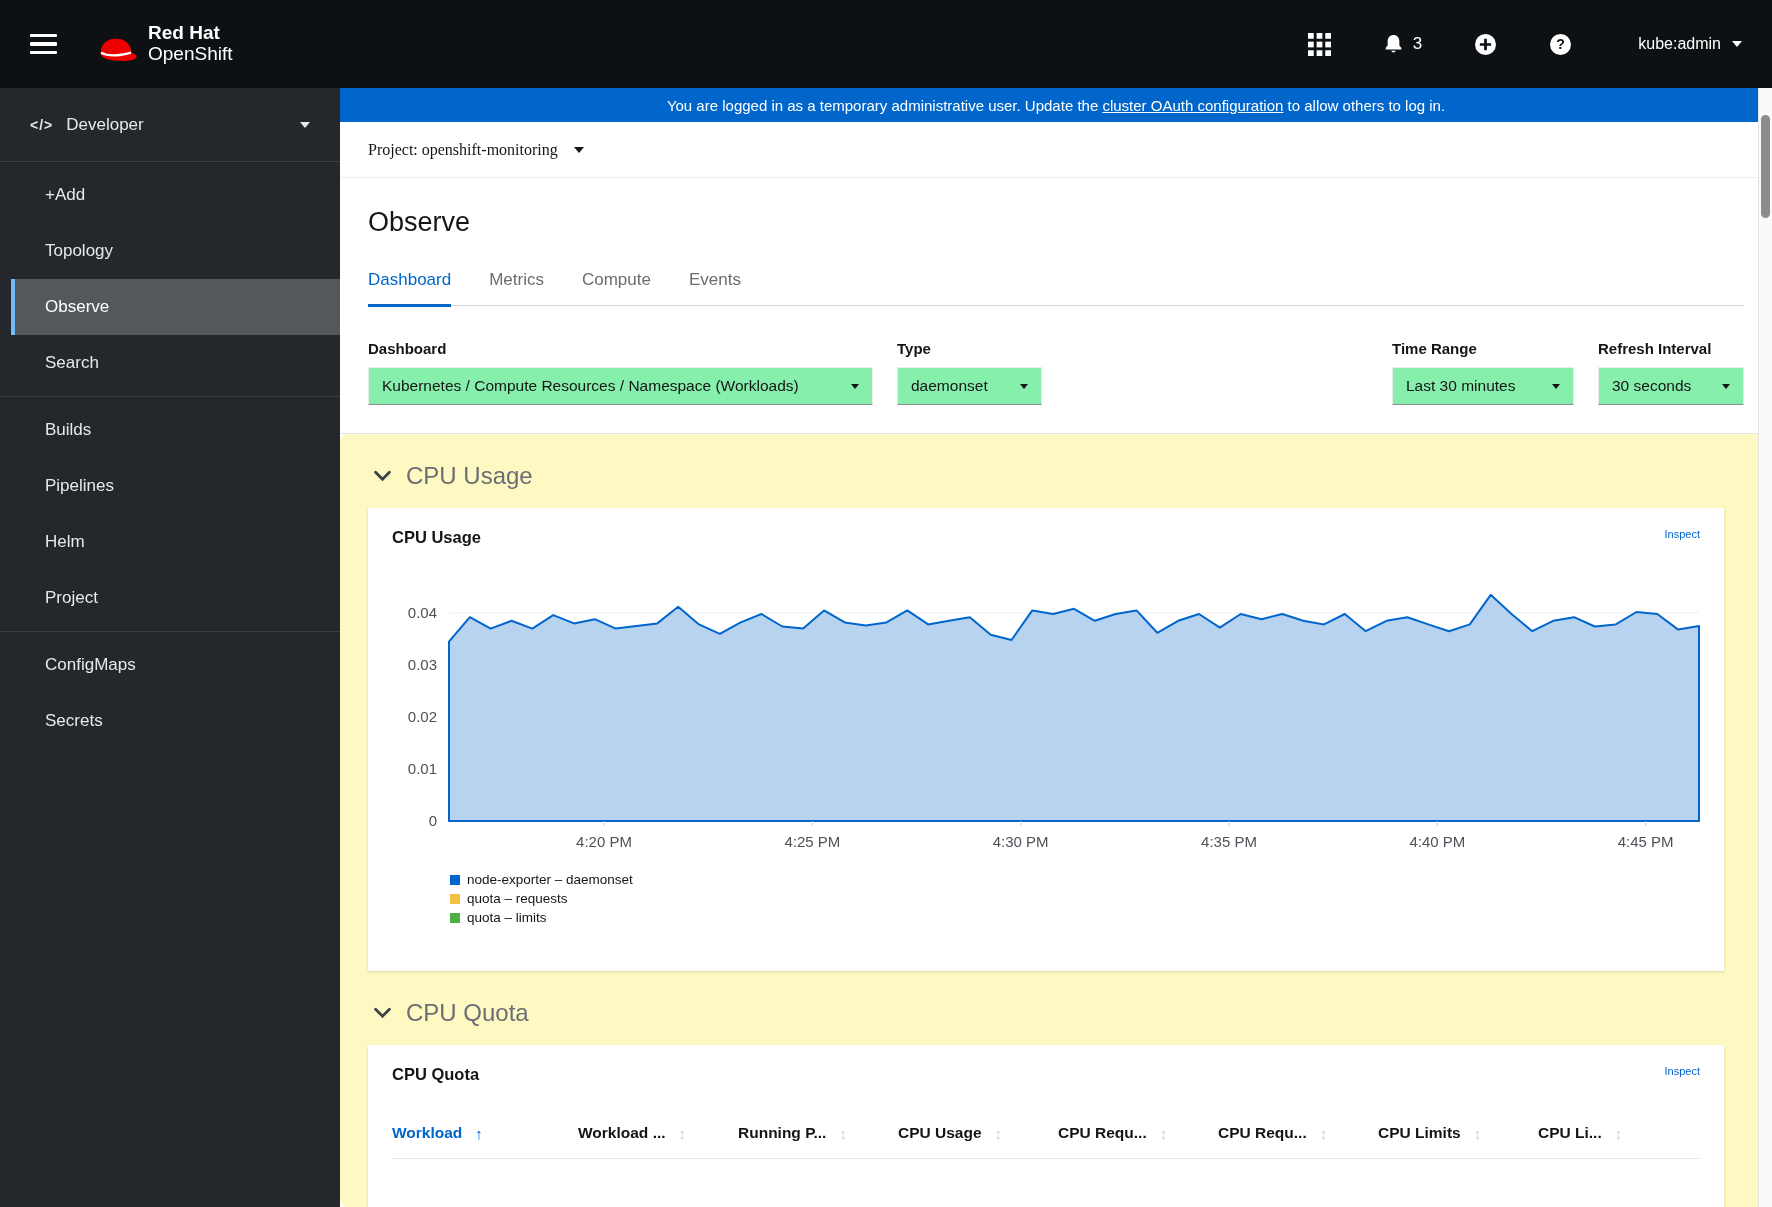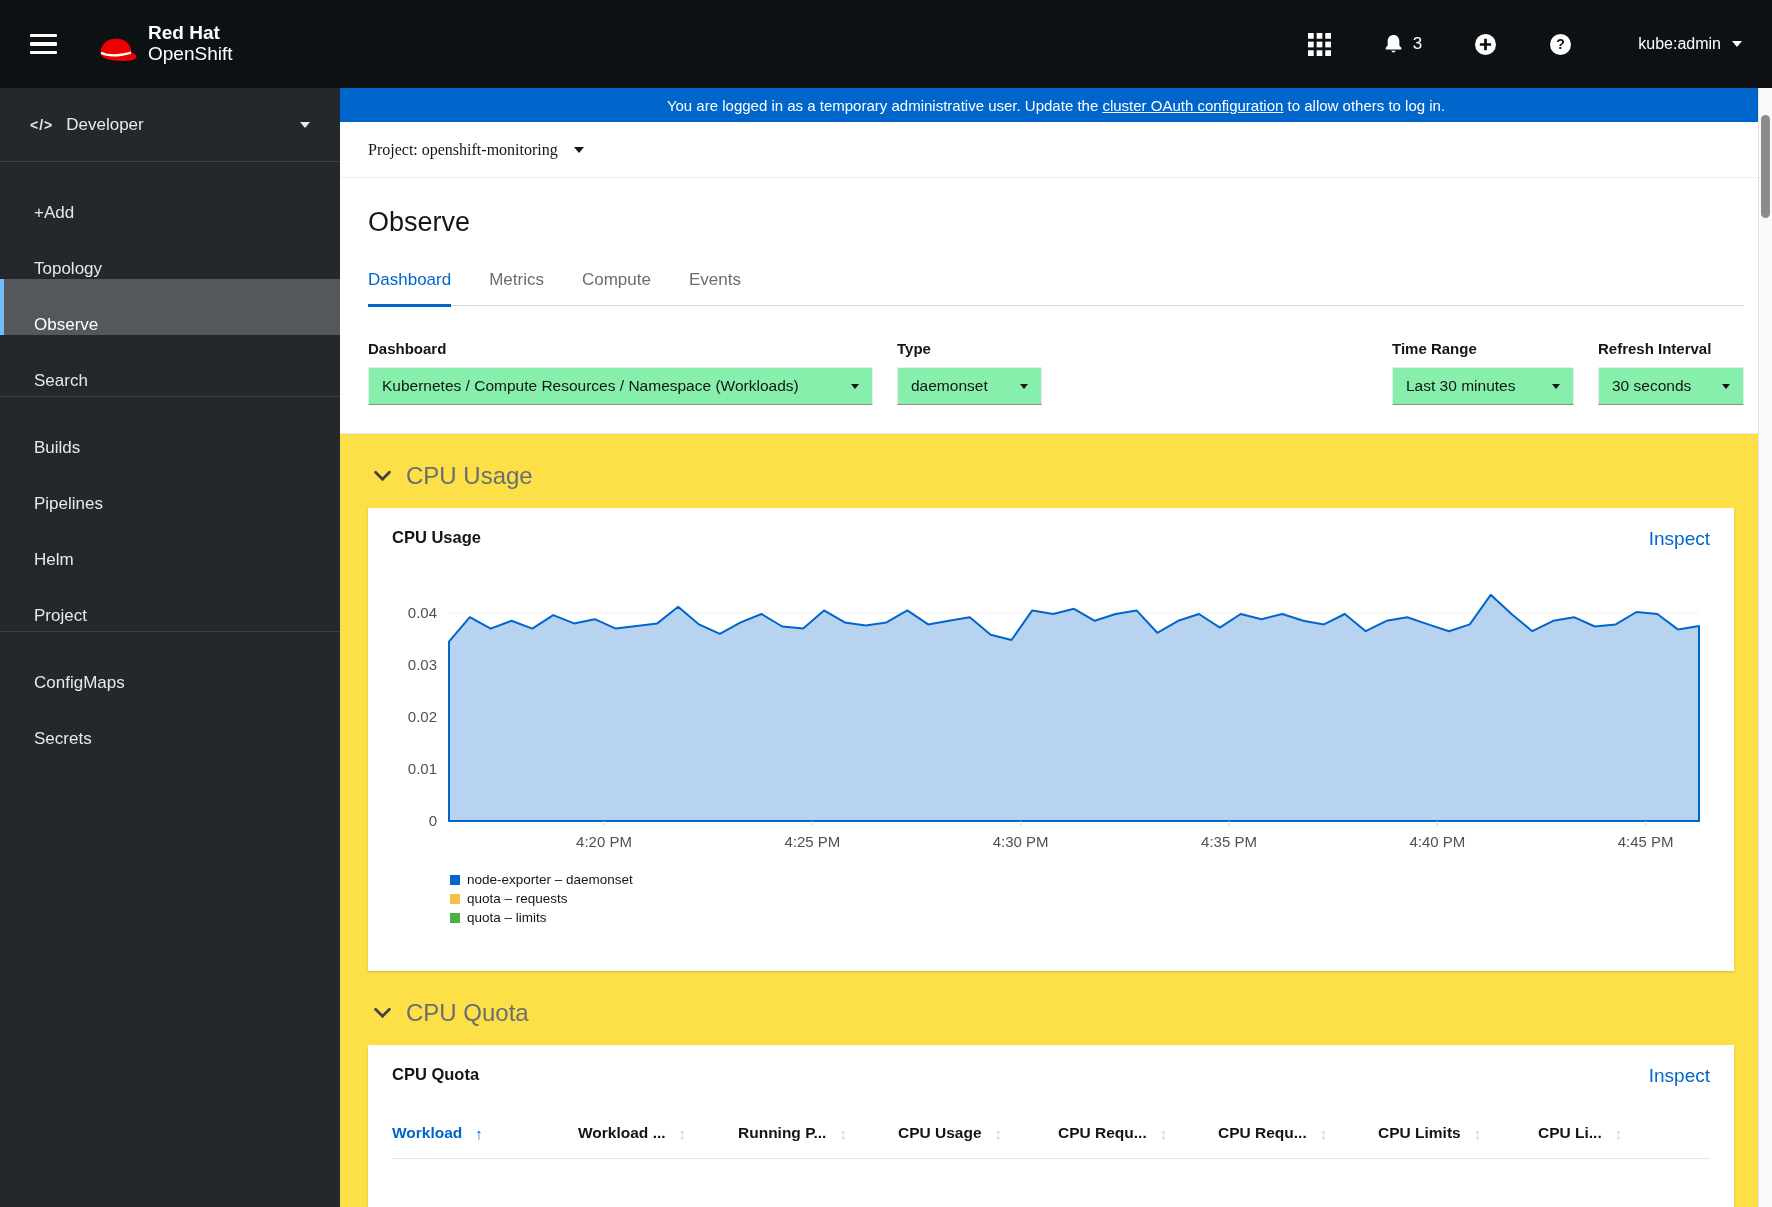--- a/index.html
+++ b/index.html
@@ -28,22 +28,22 @@
   .app-body { flex:1; display:flex; min-height:0; position:relative; }
 
   
   .sidebar { width:340px; flex:none; background:#24272b; color:#e8e8e8; }
   .perspective { height:74px; display:flex; align-items:center; gap:13px;
                  padding:0 30px; border-bottom:1px solid #3a3e42; font-size:17px; cursor:pointer; }
   .code-icon { font-weight:bold; font-size:14px; letter-spacing:1px; }
   .persp-caret { margin-left:auto; }
   .nav-group { padding:5px 0; border-bottom:1px solid #3a3e42; }
   .nav-group:last-child { border-bottom:none; }
-  .nav-item { height:56px; display:flex; align-items:flex-end; padding-left:30px; font-size:17px;
-              border-left:4px solid transparent; cursor:pointer; }
+  .nav-item { height:56px; display:flex; align-items:center; padding-left:30px; font-size:17px;
+              border-left:4px solid transparent; cursor:pointer;margin-left:11px; }
   .nav-item.active { background:#54575c; border-left-color:#73bcf7; color:#fff; }
 
   
   .content { flex:1; display:flex; flex-direction:column; min-width:0; }
   .banner { height:34px; flex:none; background:#0066cc; color:#fff; font-size:15px;
             display:flex; align-items:center; justify-content:center; white-space:pre; }
   .banner-link { text-decoration:underline; cursor:pointer; }
   .project-bar { height:56px; flex:none; background:#fff; display:flex; align-items:center; gap:16px;
                  padding:0 28px; font-size:16px; border-bottom:1px solid #ededed; cursor:pointer;font-family:Liberation Serif, serif; }
   .project-bar .caret { color:#151515; }
@@ -57,28 +57,28 @@
   .filters { display:flex; gap:24px; margin-top:34px; align-items:flex-end; }
   .filter-label { display:block; font-size:15px; font-weight:bold; margin-bottom:10px; }
   .select { height:38px; background:#86efac; border:1px solid #ececec; border-bottom-color:#8a8d90;
             display:flex; align-items:center; justify-content:space-between; gap:12px;
             padding:0 13px; font-size:15.5px; cursor:pointer; }
   .select .caret { border-top-width:5px; border-left-width:4.5px; border-right-width:4.5px; color:#151515; }
   .w0 { width:505px; } .w1 { width:145px; } .w2 { width:182px; } .w3 { width:146px; }
   .spacer { flex:1; }
 
   
-  .dash-body { flex:1; background:#fde047; padding:0 38px 0 28px; overflow:hidden; }
+  .dash-body { flex:1; background:#fef9c3; padding:0 48px 0 28px; overflow:hidden;border-radius:8px; }
   .section-head { display:flex; align-items:center; gap:15px; margin-top:28px; padding-left:6px;
                   font-size:24px; color:#6a6e73; cursor:pointer; }
   .chev { color:#3e4247; flex:none; display:flex; }
   .card { background:#fff; margin-top:18px; box-shadow:0 1px 2px rgba(3,3,3,.16); position:relative;
           padding:20px 24px; }
   .card-title { font-size:16.5px; font-weight:bold; }
-  .inspect { position:absolute; right:24px; top:20px; color:#0066cc; font-size:19px; cursor:pointer; }
+  .inspect { position:absolute; right:24px; top:20px; color:#0066cc; font-size:11px; cursor:pointer; }
   .chart-card { height:463px; }
   .chart-wrap { margin-top:28px; }
   .legend { list-style:none; margin:8px 0 0 58px; }
   .legend li { display:flex; align-items:center; gap:7px; font-size:13.5px; margin-bottom:4px; }
   .swatch { width:10px; height:10px; flex:none; }
 
   .quota-card { height:420px; margin-top:18px; }
   .table-head { display:grid; grid-template-columns:186px repeat(7,160px); margin-top:40px;
                 border-bottom:1px solid #e7e7e7; padding-bottom:16px; align-items:center; }
   .th { display:flex; align-items:center; gap:13px; font-size:15.5px; font-weight:bold; cursor:pointer; }

